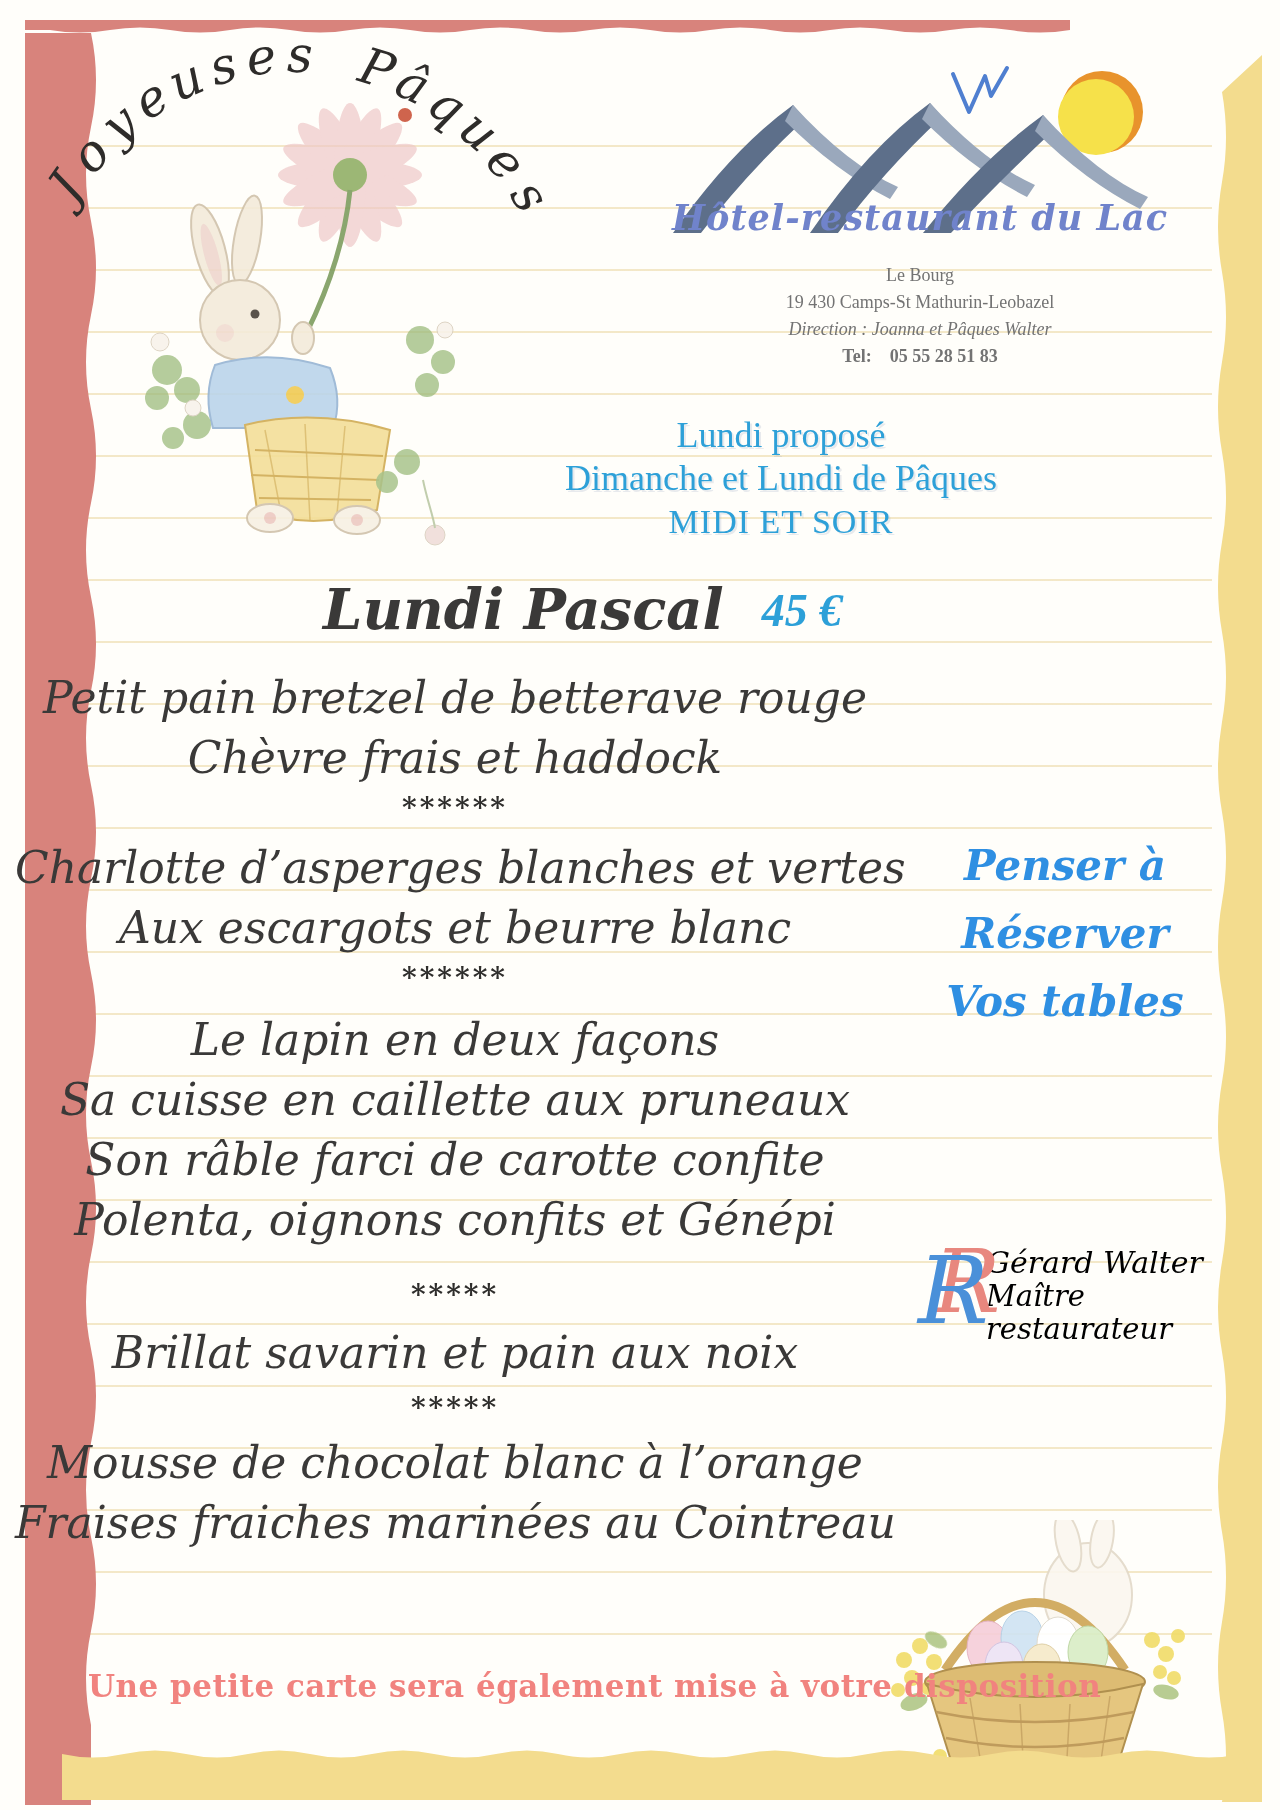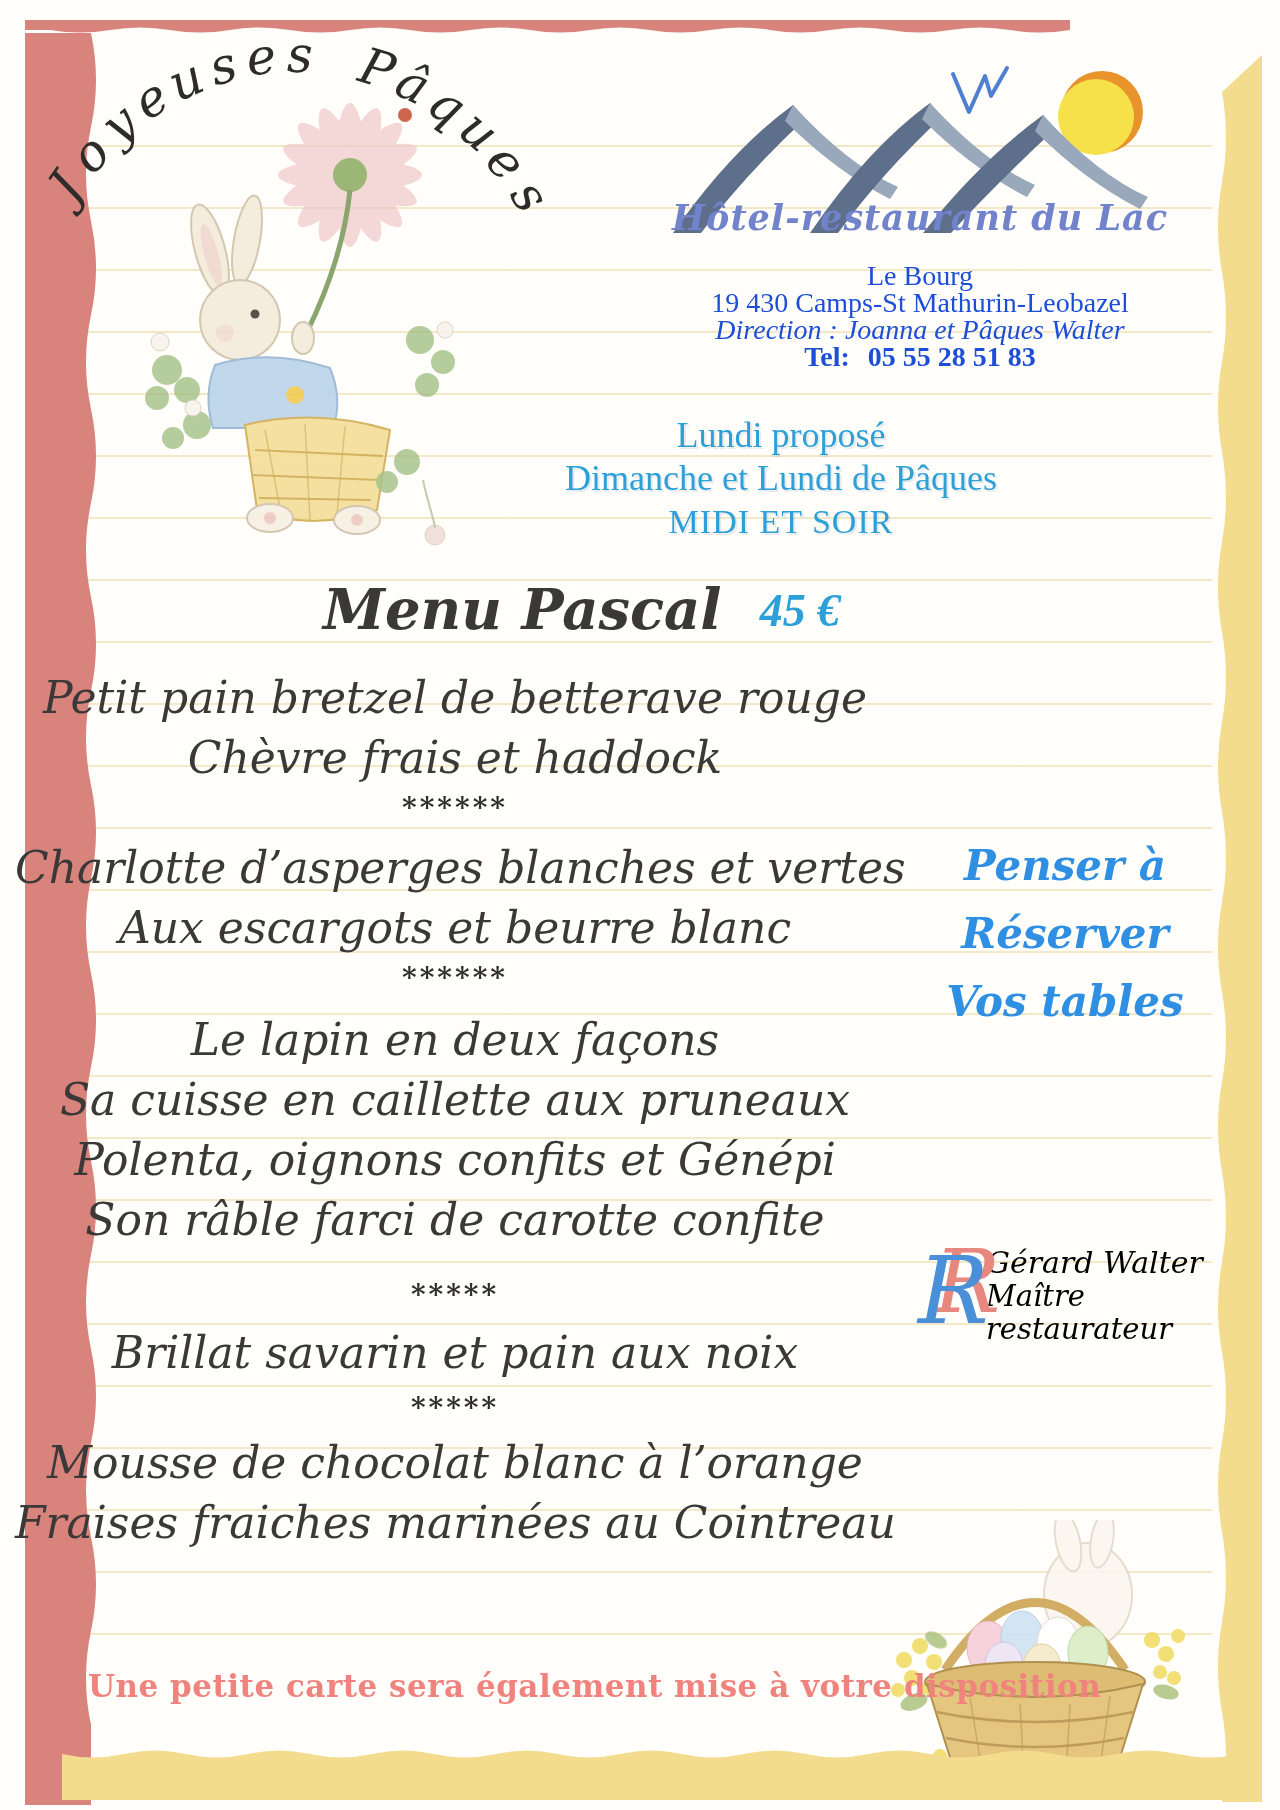--- a/index.html
+++ b/index.html
@@ -16,21 +16,21 @@
 
   
   .greeting{position:absolute;left:0;top:0;width:640px;height:310px;z-index:4;}
   .greeting span{position:absolute;font-family:"DejaVu Serif",serif;font-style:italic;
                  font-size:50px;color:#2e2c2a;white-space:pre;}
 
   
   .brand-name{left:640px;top:197px;width:560px;text-align:center;
               font-family:"DejaVu Serif",serif;font-style:italic;font-weight:bold;
               font-size:35px;color:var(--brand-blue);letter-spacing:1px;}
-  .address{left:660px;top:262px;width:520px;text-align:center;font-size:28px;line-height:27px;color:#1d4ed8;}
+  .address{left:660px;top:262px;width:520px;text-align:center;font-size:18px;line-height:27px;color:#737373;}
   .address .dir{font-style:italic;}
   .address .tel b{margin-right:18px;}
   .address .tel{font-weight:bold;}
 
   
   .announce{left:531px;top:414px;width:500px;text-align:center;color:var(--announce-blue);
             font-size:36px;line-height:43px;text-shadow:2px 2px 0 rgba(150,165,190,.22);}
   .announce .l3{font-size:34px;letter-spacing:1px;}
 
   
@@ -188,40 +188,40 @@
     <div class="tel"><b>Tel:</b><span>05 55 28 51 83</span></div>
   </div>
 
   <div class="txt announce">
     <div>Lundi proposé</div>
     <div>Dimanche et Lundi de Pâques</div>
     <div class="l3">MIDI ET SOIR</div>
   </div>
 
   <div class="txt menu-title-row">
-    <span class="menu-title">Menu Pascal</span>
+    <span class="menu-title">Lundi Pascal</span>
     <span class="menu-price">45 €</span>
   </div>
 
   <div class="txt menu-list">
     <div class="course c1">
       <div class="mline">Petit pain bretzel de betterave rouge</div>
       <div class="mline">Chèvre frais et haddock</div>
       <div class="msep">******</div>
     </div>
     <div class="course c2">
       <div class="mline">Charlotte d’asperges blanches et vertes</div>
       <div class="mline">Aux escargots et beurre blanc</div>
       <div class="msep">******</div>
     </div>
     <div class="course c3">
       <div class="mline">Le lapin en deux façons</div>
       <div class="mline">Sa cuisse en caillette aux pruneaux</div>
+      <div class="mline">Son râble farci de carotte confite</div>
       <div class="mline">Polenta, oignons confits et Génépi</div>
-      <div class="mline">Son râble farci de carotte confite</div>
       <div class="msep">*****</div>
     </div>
     <div class="course c4">
       <div class="mline">Brillat savarin et pain aux noix</div>
       <div class="msep">*****</div>
     </div>
     <div class="course c5">
       <div class="mline">Mousse de chocolat blanc à l’orange</div>
       <div class="mline">Fraises fraiches marinées au Cointreau</div>
     </div>

